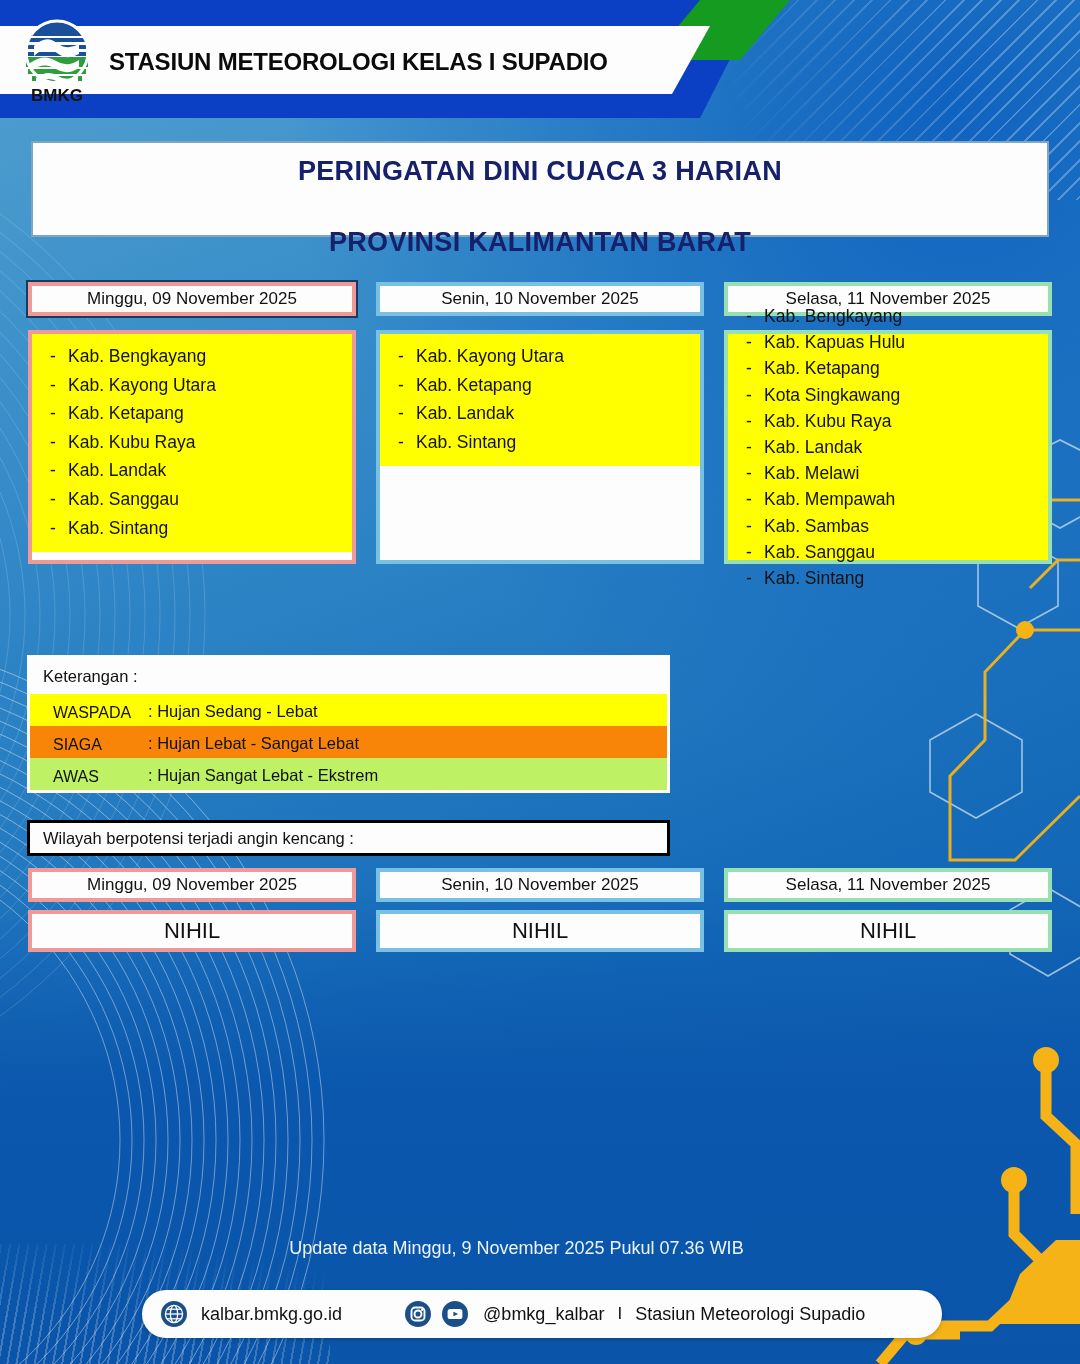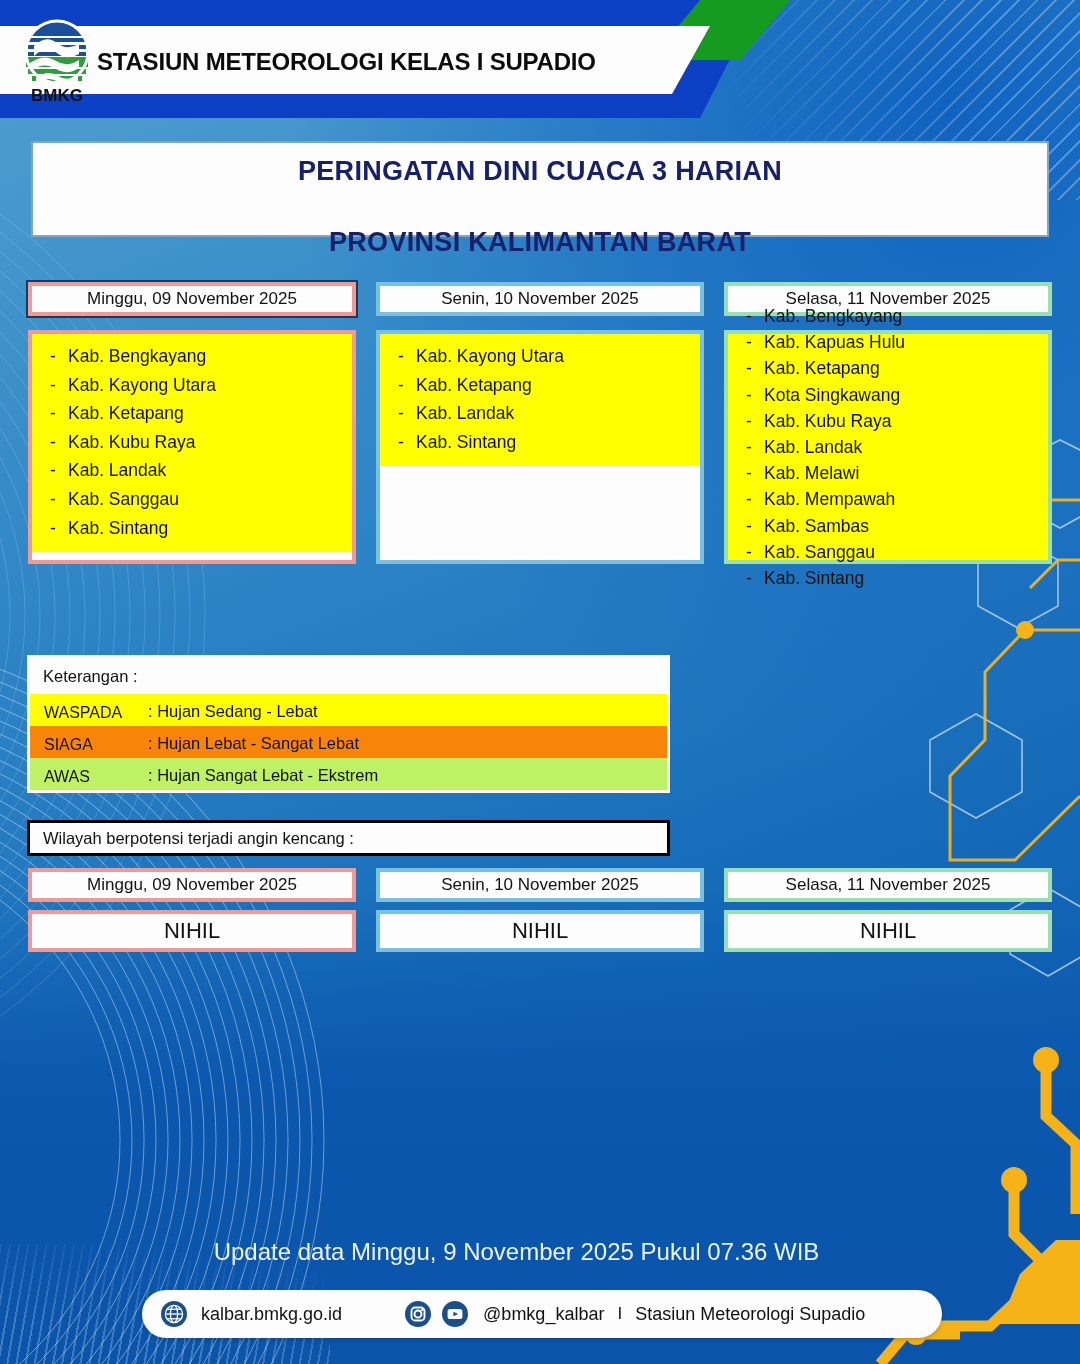--- a/index.html
+++ b/index.html
@@ -46,21 +46,21 @@
   .circuit svg,.circuit2 svg{width:100%;height:100%;overflow:visible;}
 
   
   .header{position:absolute;left:0;top:0;width:1080px;height:118px;}
   .hdr-blue{position:absolute;left:0;top:0;width:760px;height:118px;background:#0b3fc4;
     clip-path:polygon(0 0,760px 0,700px 118px,0 118px);}
   .hdr-green{position:absolute;left:630px;top:0;width:160px;height:60px;background:#149b20;
     clip-path:polygon(70px 0,160px 0,110px 60px,20px 60px);}
   .hdr-white{position:absolute;left:0;top:26px;width:710px;height:68px;background:#fdfdfd;
     clip-path:polygon(0 0,710px 0,672px 68px,0 68px);}
-  .hdr-title{position:absolute;left:97px;top:48px;font-size:24px;font-weight:bold;color:#0b0b0b;
+  .hdr-title{position:absolute;left:109px;top:48px;font-size:24px;font-weight:bold;color:#0b0b0b;
     letter-spacing:-.2px;white-space:nowrap;}
   .logo{position:absolute;left:20px;top:16px;width:74px;height:88px;}
   .logo svg{width:100%;height:100%;}
 
   
   .title-card{position:absolute;left:31px;top:141px;width:1018px;height:96px;
     background:#fdfdfd;border:2px solid #7fa6c4;box-sizing:border-box;
     display:flex;flex-direction:column;align-items:center;justify-content:center;}
   .title-l1,.title-l2{color:#17216b;font-weight:bold;font-size:27px;letter-spacing:.3px;line-height:1.3;margin-top:36px;}
 
@@ -86,21 +86,21 @@
   .li{font-size:17.5px;color:#121212;line-height:28.6px;padding-left:18px;white-space:nowrap;}
   .c3 .li{line-height:26.2px;}
   .li .dash{display:inline-block;width:18px;}
 
   
   .legend{position:absolute;left:27px;top:655px;width:643px;
     border:3px solid #fdfdfd;box-sizing:border-box;background:#fdfdfd;}
   .keterangan{height:36px;background:#fdfdfd;display:flex;align-items:center;
     padding-left:13px;font-size:16.5px;color:#111;}
   .lrow{height:32px;display:flex;align-items:flex-end;}
-  .lrow .lvl{width:118px;padding-left:14px;font-size:16px;color:#111;line-height:1;padding-bottom:5px;box-sizing:border-box;}
+  .lrow .lvl{width:118px;padding-left:23px;font-size:16px;color:#111;line-height:1;padding-bottom:5px;box-sizing:border-box;}
   .lrow .desc{font-size:16.5px;color:#111;line-height:1;padding-bottom:7px;}
   .lrow.waspada{background:#ffff00;}
   .lrow.siaga{background:#f88408;}
   .lrow.awas{background:#bef264;}
 
   
   .windbar{position:absolute;left:27px;top:820px;width:643px;height:36px;
     background:#fdfdfd;border:3px solid #000000;box-sizing:border-box;
     display:flex;align-items:center;padding-left:13px;font-size:16.5px;color:#111;}
   .wcols{position:absolute;left:28px;top:868px;width:1024px;}
@@ -111,21 +111,21 @@
   .wcol.c2 .wdate{border:4px solid #78c1e3;}
   .wcol.c3 .wdate{border:4px solid #99dfb4;}
   .wval{margin-top:8px;height:42px;background:#fdfdfd;box-sizing:border-box;
     display:flex;align-items:center;justify-content:center;font-size:22px;color:#111;}
   .wcol.c1 .wval{border:4px solid #ef9a96;}
   .wcol.c2 .wval{border:4px solid #78c1e3;}
   .wcol.c3 .wval{border:4px solid #99dfb4;}
 
   
   .update{position:absolute;left:0;right:0;top:1238px;text-align:center;
-    color:#eef4fb;font-size:24px;padding-right:47px;}
+    color:#eef4fb;font-size:18px;padding-right:47px;}
   .fbar{position:absolute;left:142px;top:1290px;width:800px;height:48px;background:#fdfdfd;
     border-radius:24px;display:flex;align-items:center;box-shadow:0 2px 4px rgba(0,0,0,.18);}
   .fbar .ico{width:28px;height:28px;flex:0 0 auto;}
   .fbar .ico svg{width:100%;height:100%;}
   .f-web{margin-left:18px;display:flex;align-items:center;gap:13px;}
   .f-web .txt{font-size:18px;color:#111;}
   .f-soc{margin-left:62px;display:flex;align-items:center;gap:9px;}
   .f-handle{margin-left:14px;font-size:18px;color:#111;}
   .f-sep{margin:0 13px;font-size:17px;color:#111;}
   .f-station{font-size:18px;color:#111;}

